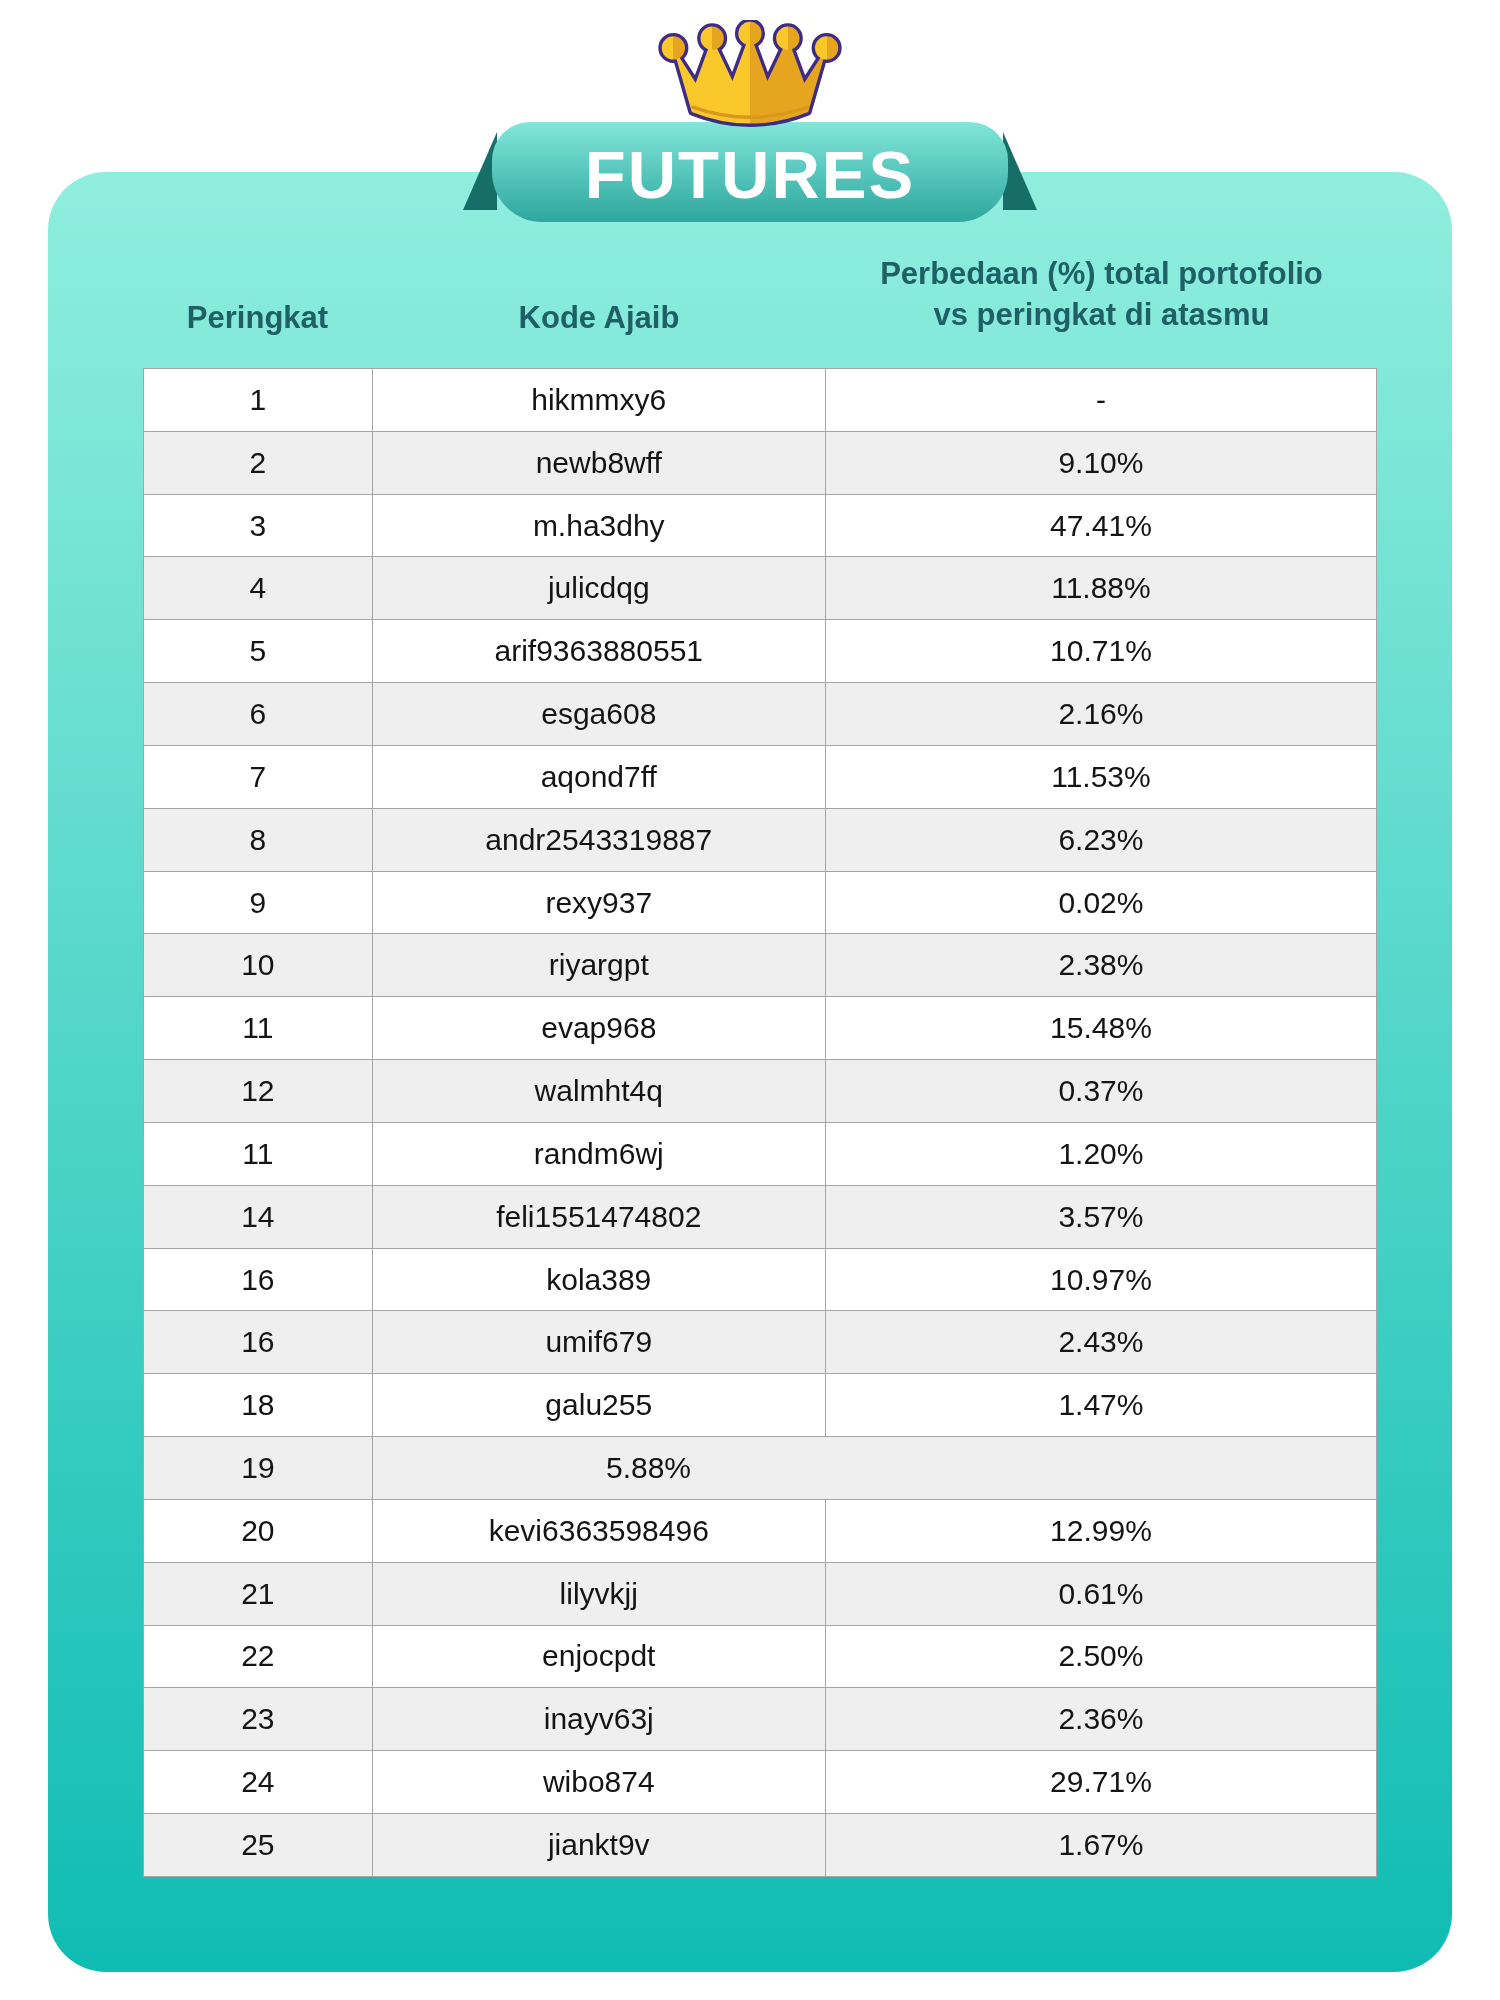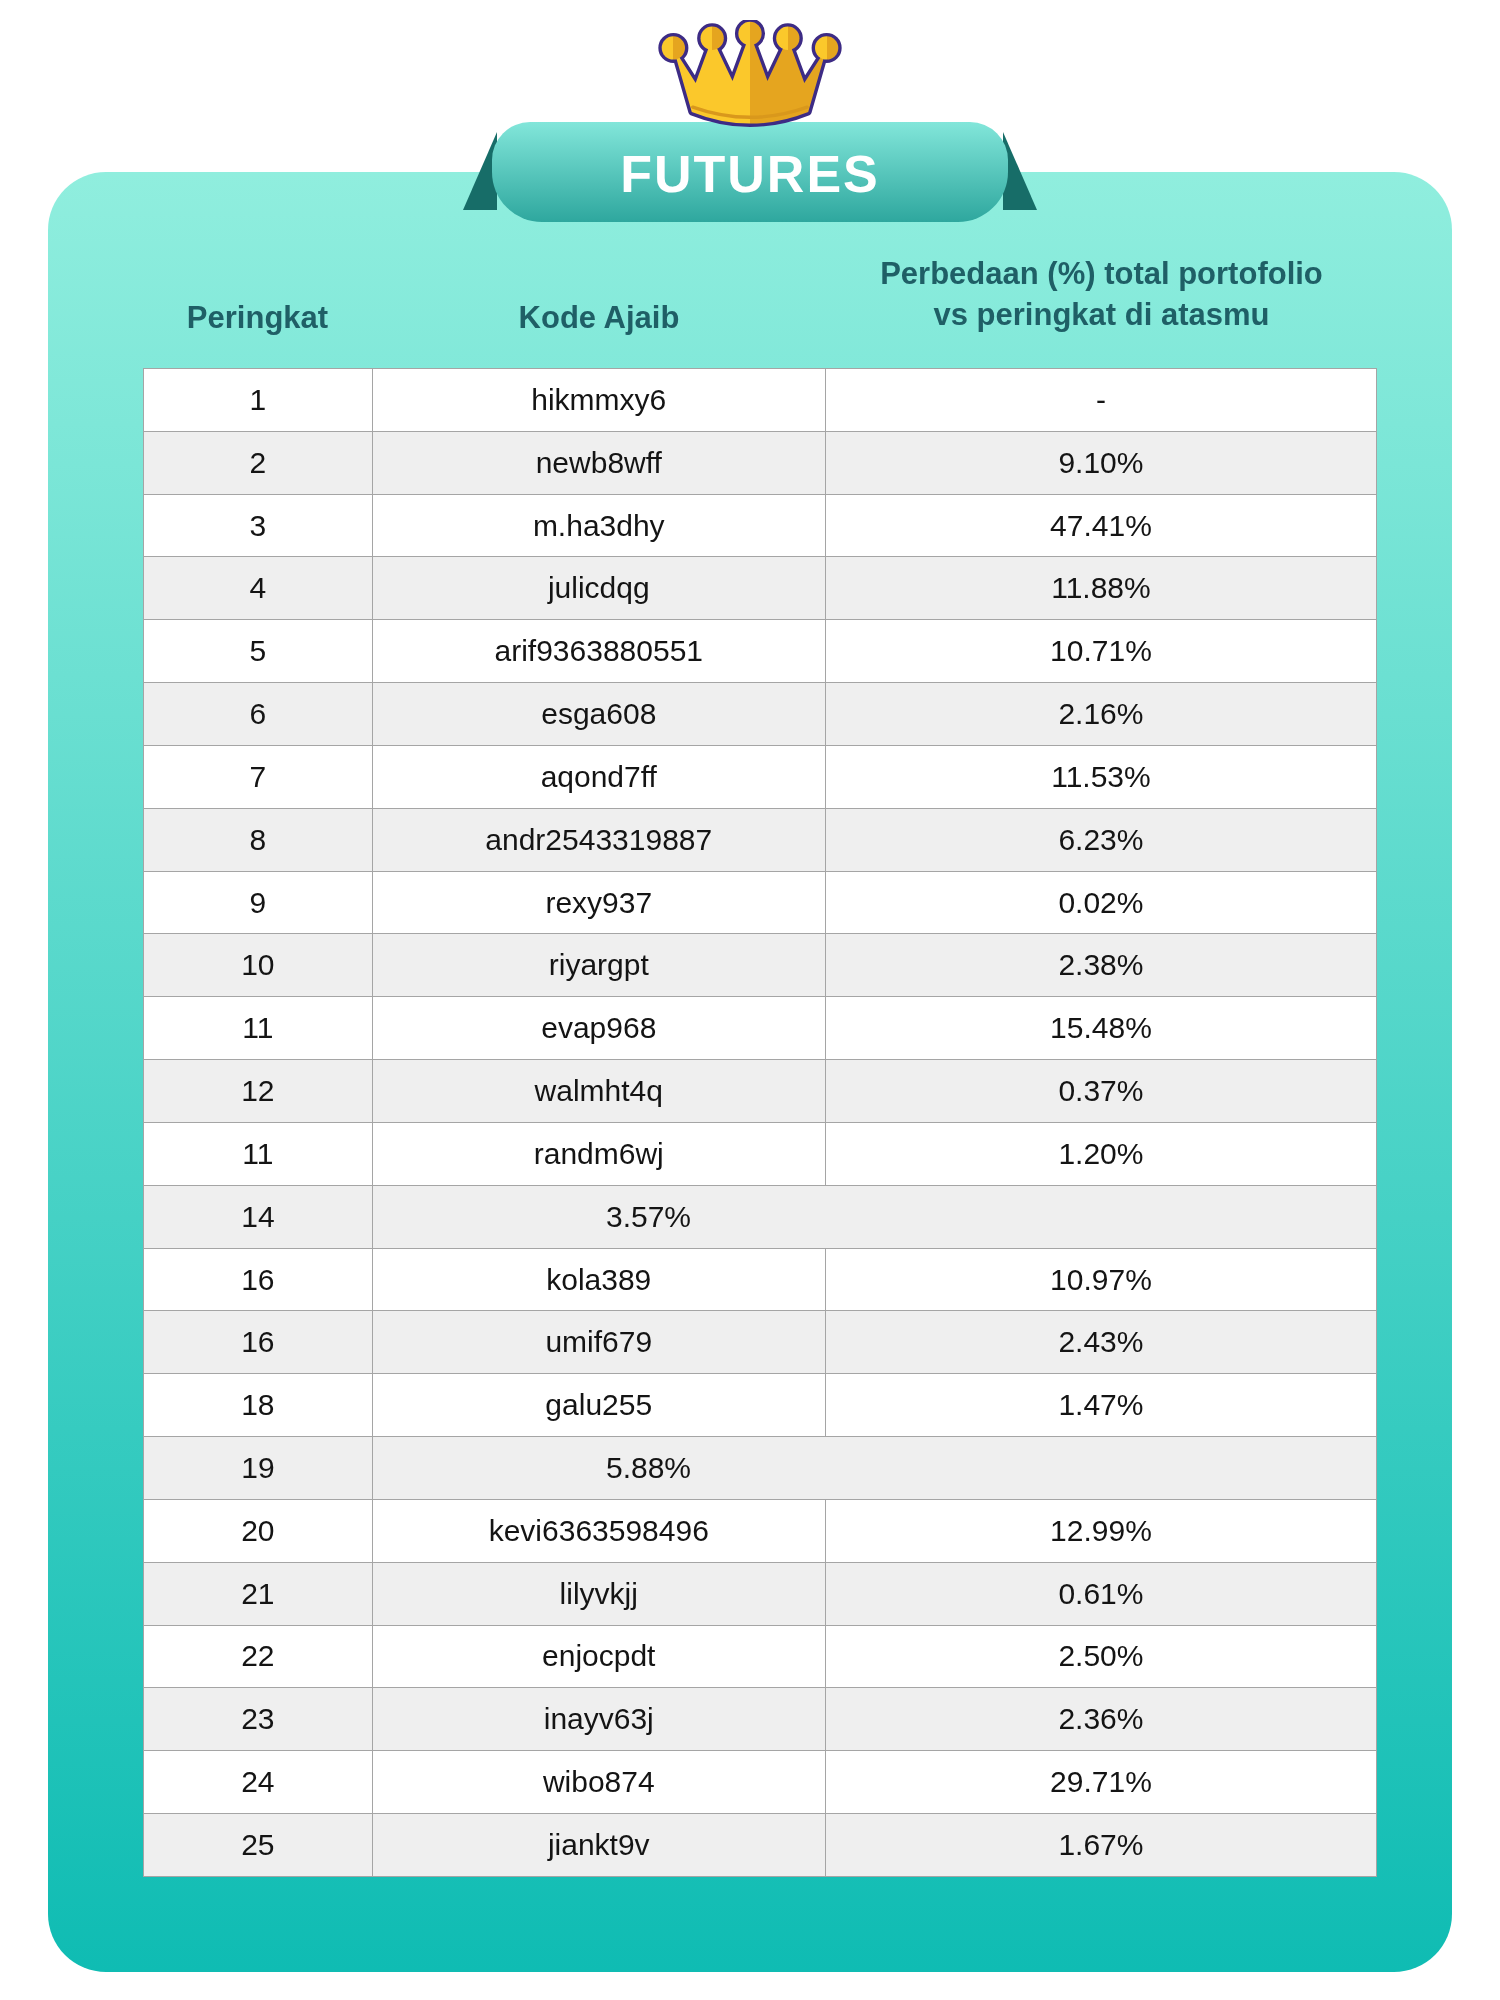--- a/index.html
+++ b/index.html
@@ -39,21 +39,21 @@
     left: 492px; top: 122px;
     width: 516px; height: 100px;
     border-radius: 38px 38px 50px 50px;
     background: linear-gradient(180deg,
       var(--banner-top, #82E6DA) 0%,
       var(--banner-bottom, #2EA79E) 100%);
     display: flex; align-items: center; justify-content: center;
   }
   .banner-title {
     color: var(--title-text, #ffffff);
-    font-size: 52px;
+    font-size: 67px;
     font-weight: bold;
     letter-spacing: 2px;
     padding-top: 4px;
   }
 
   
   .crown {
     position: absolute;
     left: 653px; top: 20px;
     width: 194px; height: 118px;
@@ -216,20 +216,21 @@
       <div class="lb-cell c2">walmht4q</div>
       <div class="lb-cell c3">0.37%</div>
     </div>
     <div class="lb-row">
       <div class="lb-cell c1">11</div>
       <div class="lb-cell c2">randm6wj</div>
       <div class="lb-cell c3">1.20%</div>
     </div>
     <div class="lb-row">
       <div class="lb-cell c1">14</div>
+      <div class="lb-cell c2">feli1551474802</div>
       <div class="lb-cell c3">3.57%</div>
     </div>
     <div class="lb-row">
       <div class="lb-cell c1">16</div>
       <div class="lb-cell c2">kola389</div>
       <div class="lb-cell c3">10.97%</div>
     </div>
     <div class="lb-row">
       <div class="lb-cell c1">16</div>
       <div class="lb-cell c2">umif679</div>

